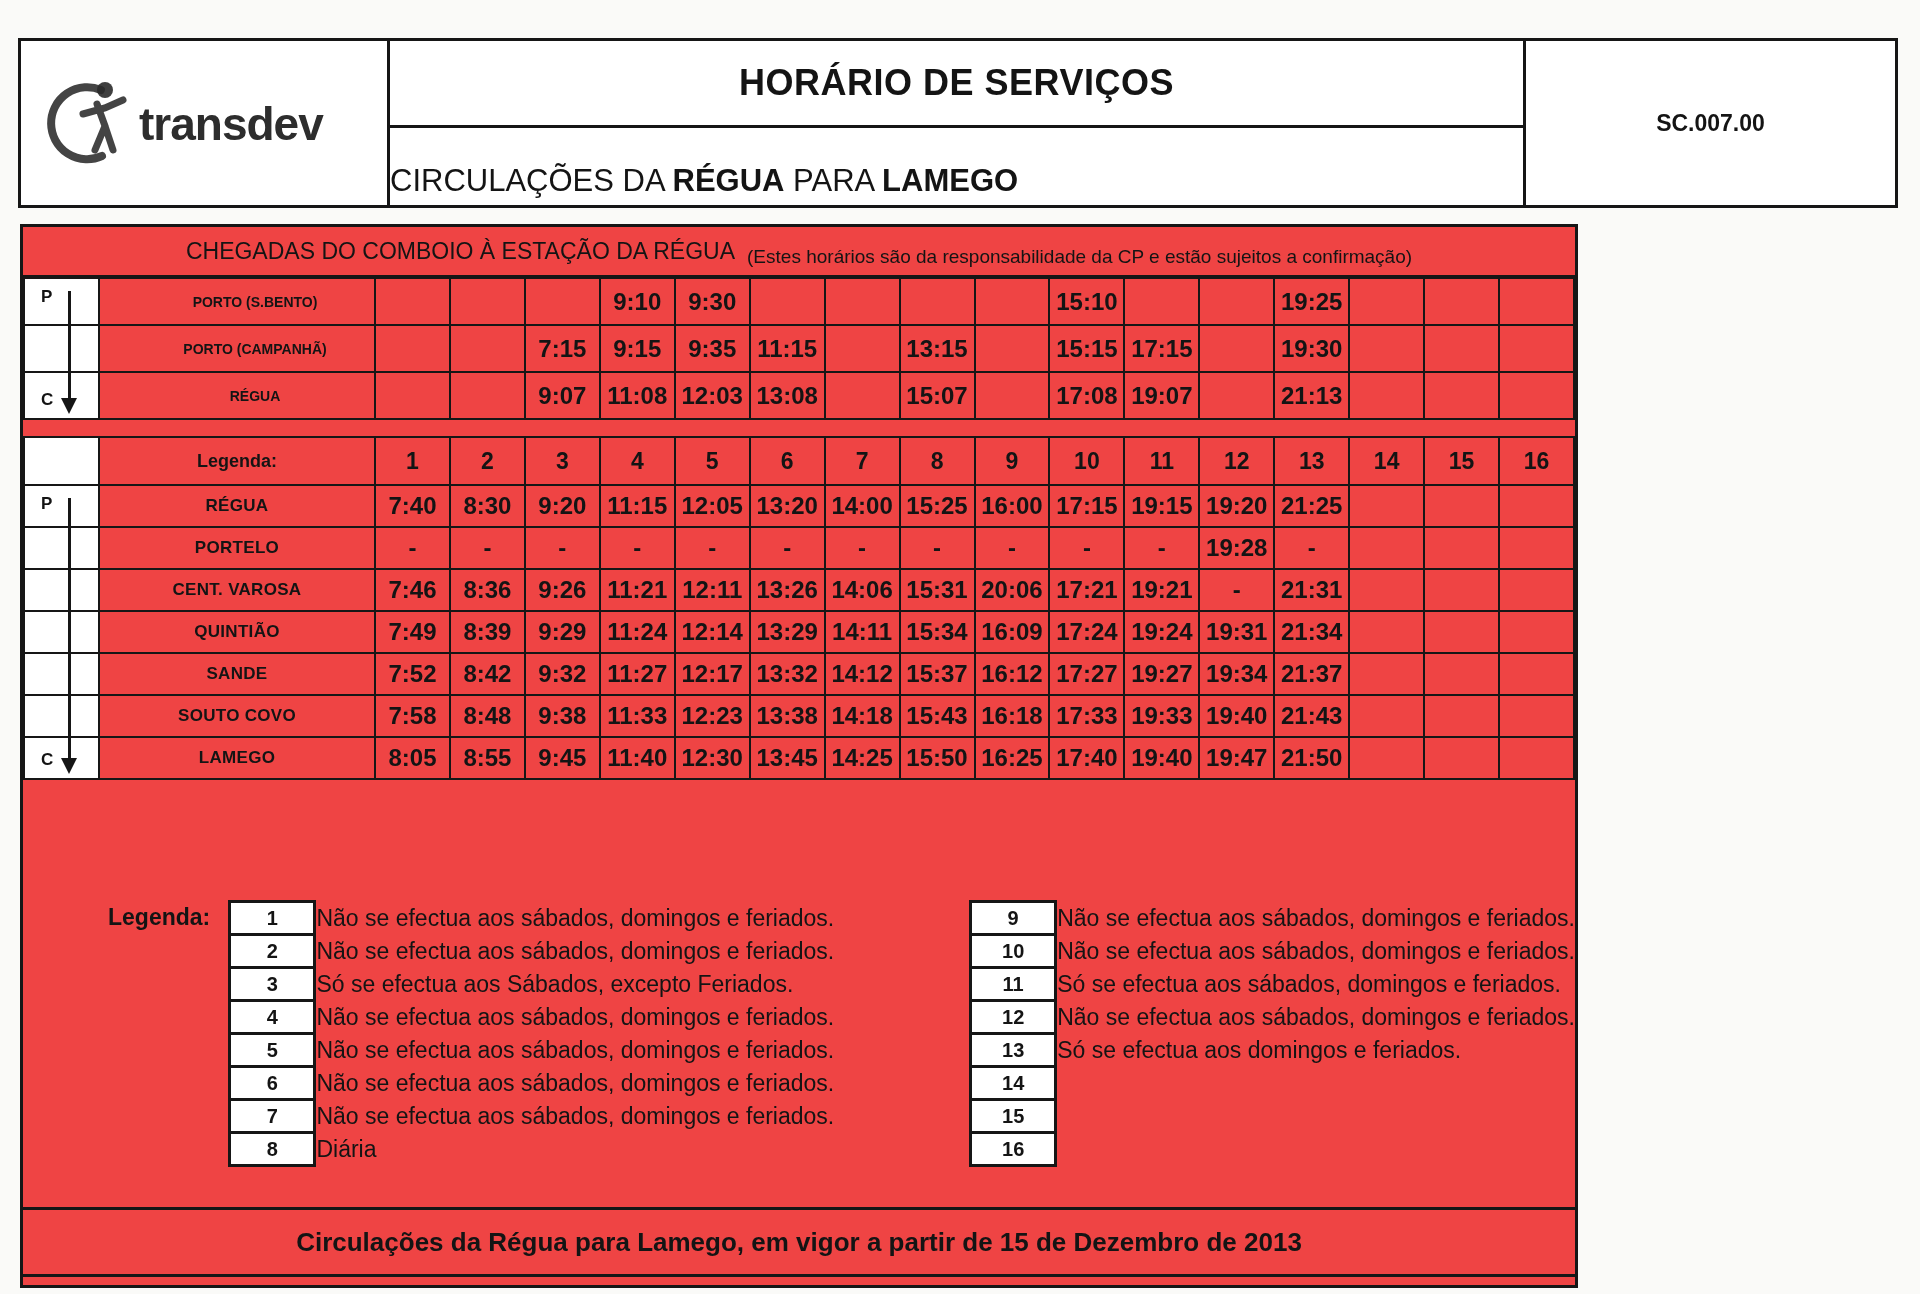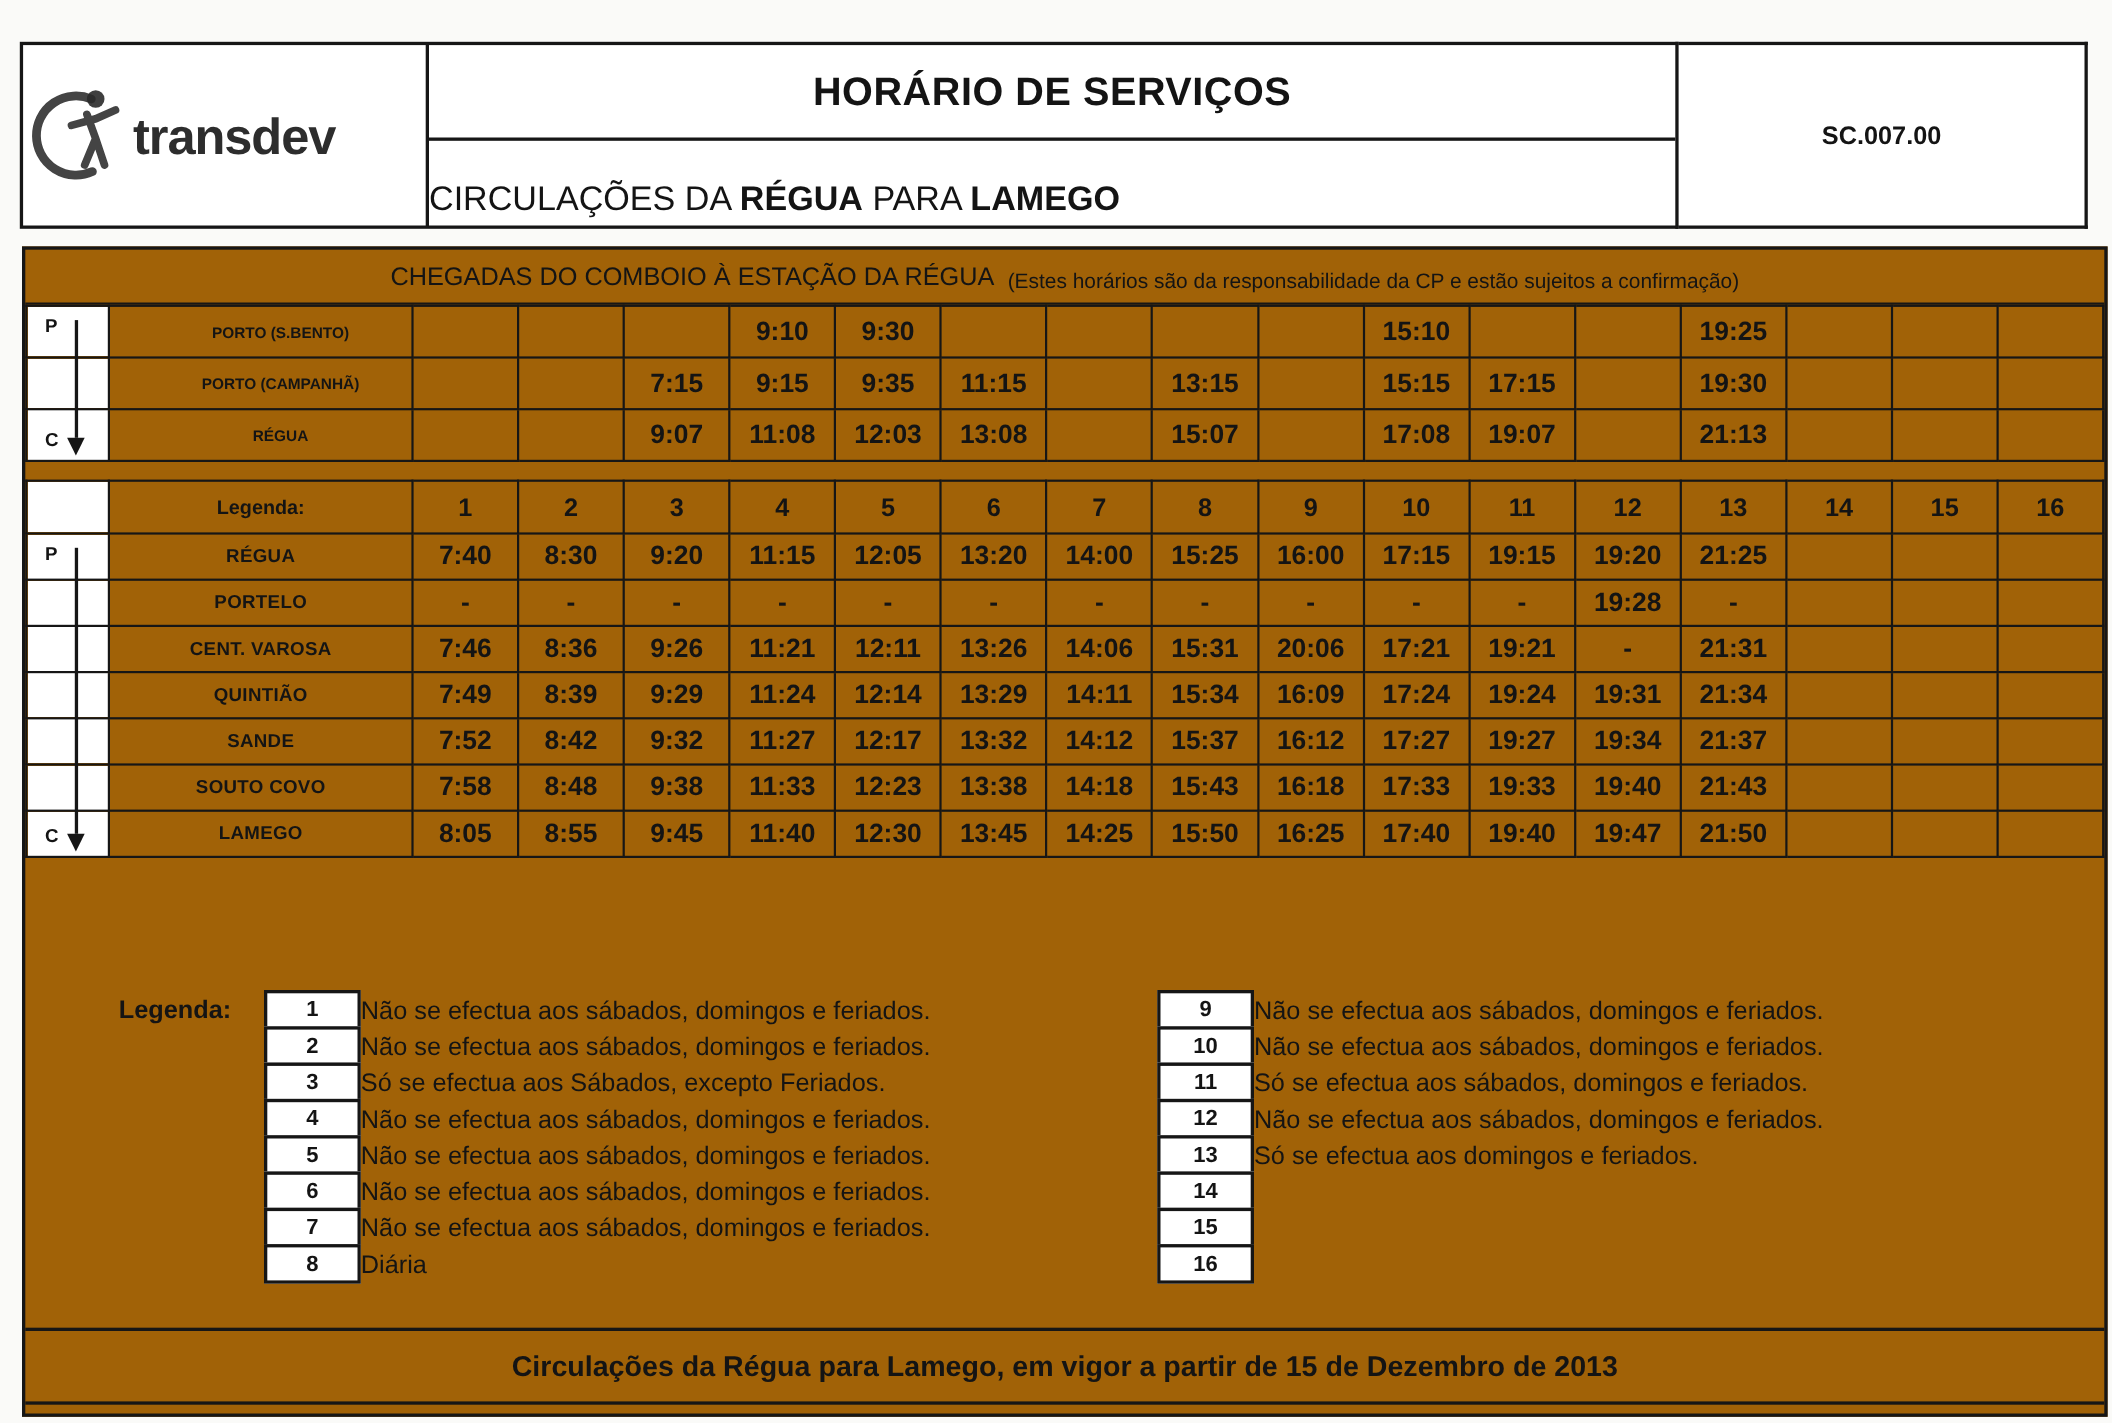--- a/index.html
+++ b/index.html
@@ -9,29 +9,29 @@
     background:#f0f0ee;
     font-family:"Liberation Sans", sans-serif;
     color:#141414;
     position:relative;
     overflow:hidden;
   }
   .page { position:absolute; inset:0; background:#fafaf8; }
 
   
   .header-row { position:absolute; left:18px; top:38px; width:1880px; height:170px; display:flex; background:#fff; }
-  .logo-box { width:372px; border:3px solid #161616; display:flex; align-items:center; }
+  .logo-box { width:372px; border:3px solid #161616; display:flex; align-items:center; padding-left:18px; }
   .title-box { flex:1; border:3px solid #161616; border-left:none; display:flex; flex-direction:column;gap:28px; }
   .title-main { height:87px; border-bottom:3px solid #161616; display:flex; align-items:center; justify-content:center; font-weight:bold; font-size:36px; letter-spacing:0.5px; }
   .title-sub { flex:1; display:flex; align-items:center; justify-content:flex-start; font-size:31px; white-space:pre; }
   .title-sub .b { font-weight:bold; }
   .code-box { width:372px; border:3px solid #161616; border-left:none; display:flex; align-items:center; justify-content:center; font-weight:bold; font-size:23px; }
 
   
-  .main-box { position:absolute; left:20px; top:224px; width:1896px; height:1064px; border:3px solid #161616; background:#a16207; display:flex; flex-direction:column; }
+  .main-box { position:absolute; left:20px; top:224px; width:1558px; height:1064px; border:3px solid #161616; background:#ef4444; display:flex; flex-direction:column; }
 
   .arrivals-heading { height:50px; display:flex; align-items:center; justify-content:center; gap:12px; border-bottom:2px solid #161616; }
   .arrivals-heading .main-t { font-size:23px; }
   .arrivals-heading .note-t { font-size:19px;margin-top:12px; }
 
   .table-wrap { position:relative; }
   table.grid { border-collapse:collapse; width:100%; table-layout:fixed; }
   table.grid td { border:2px solid #161616; text-align:center; vertical-align:middle; padding:0; overflow:hidden; }
   col.c-gutter { width:75px; }
   col.c-station { width:276px; }

